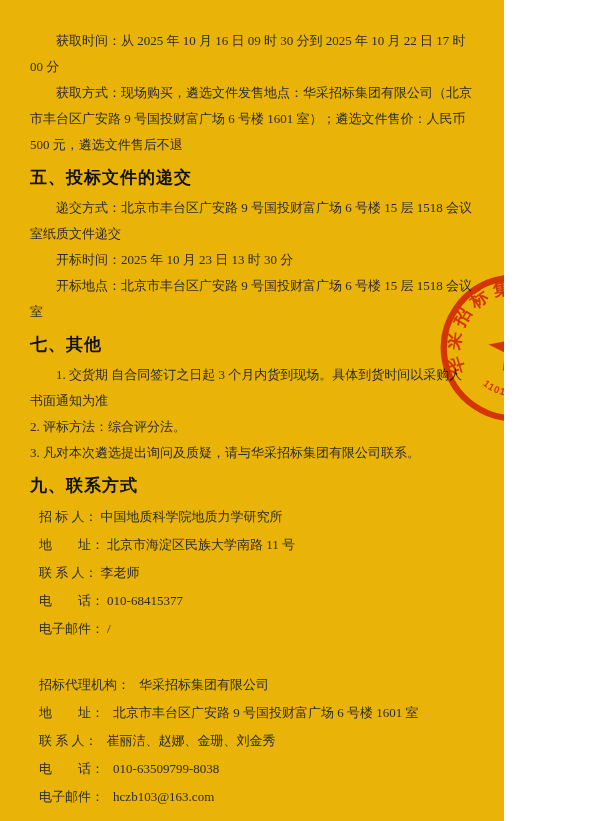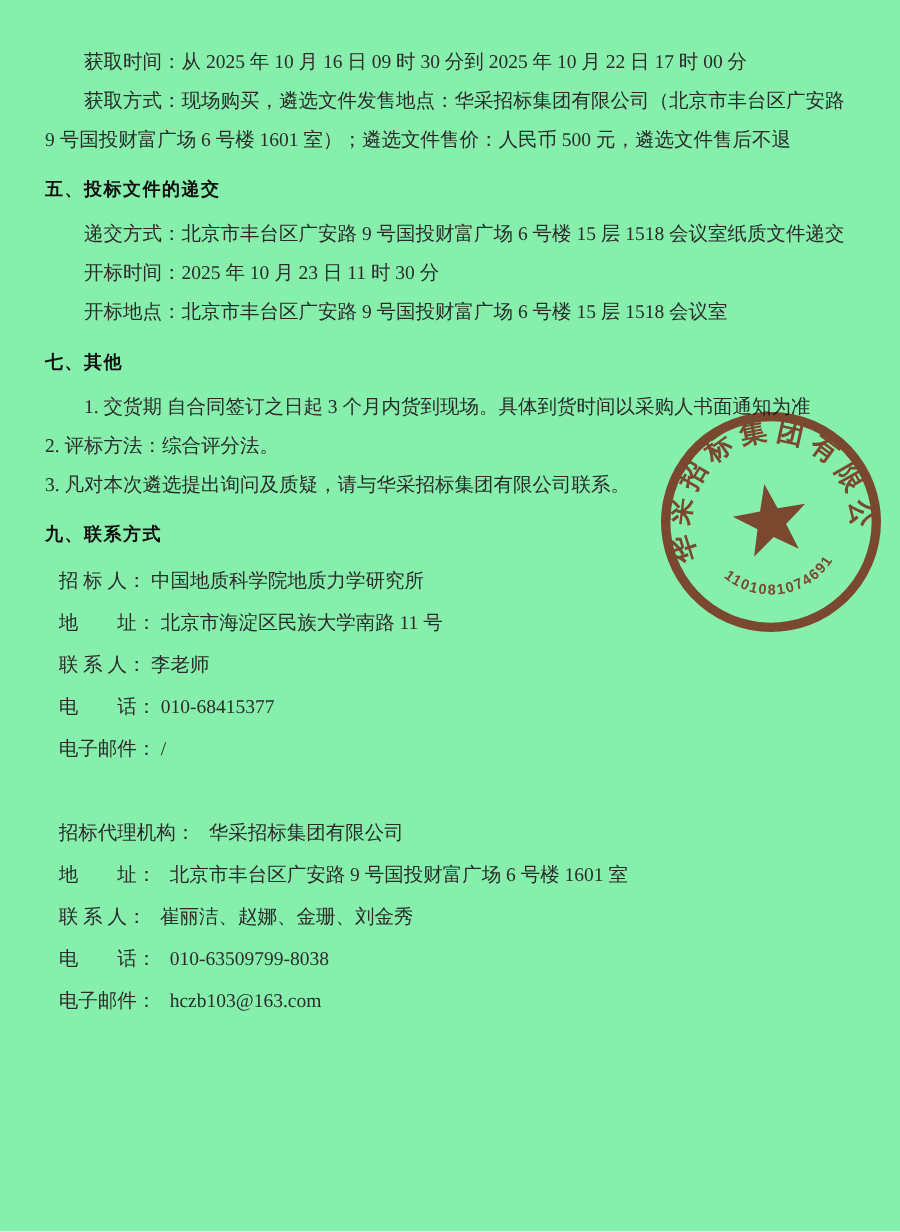--- a/index.html
+++ b/index.html
@@ -1,37 +1,37 @@
 <!DOCTYPE html>
 <html><head>
 <meta charset="utf-8">
 <style>
   html, body { margin: 0; padding: 0; background: #ffffff; }
   .page {
     position: relative;
-    width: 600px;
+    width: 504px;
     height: 821px;
-    background: #86efac;
+    background: #eab308;
     overflow: hidden;
     font-family: "Liberation Serif", "DejaVu Serif", serif;
     color: #2b2b2b;
   }
   .doc {
     position: relative;
     padding: 28px 30px 0 30px;
     font-size: 13px;
     line-height: 26px;
     z-index: 1;
   }
   .para { margin: 0; text-indent: 2em; }
   .para.noindent { text-indent: 0; }
   .para.small-indent { text-indent: 1.4em; }
   .hd {
-    font-family: Liberation Serif, serif;
-    font-size: 12px;
+    font-family: Liberation Mono, monospace;
+    font-size: 17px;
     font-weight: 700;
     color: #111;
     margin: 7px 0 3px 0;
     line-height: 27px;
     letter-spacing: 1px;
   }
   .contact-block { margin: 0; }
   .contact-row {
     display: flex;
     align-items: center;
@@ -65,21 +65,21 @@
 
 <div class="page">
   <div class="doc">
 
     <p class="para">获取时间：从 2025 年 10 月 16 日  09 时 30 分到 2025 年 10 月 22 日  17 时 00 分</p>
     <p class="para">获取方式：现场购买，遴选文件发售地点：华采招标集团有限公司（北京市丰台区广安路 9 号国投财富广场 6 号楼 1601 室）；遴选文件售价：人民币 500 元，遴选文件售后不退</p>
 
     <div class="hd">五、投标文件的递交</div>
     <p class="para">递交方式：北京市丰台区广安路 9 号国投财富广场 6 号楼 15 层 1518 会议室纸质文件递交</p>
 
-    <p class="para">开标时间：2025 年 10 月 23 日  11 时 30 分</p>
+    <p class="para">开标时间：2025 年 10 月 23 日  13 时 30 分</p>
     <p class="para">开标地点：北京市丰台区广安路 9 号国投财富广场 6 号楼 15 层 1518 会议室</p>
 
     <div class="hd">七、其他</div>
     <p class="para">1. 交货期  自合同签订之日起 3 个月内货到现场。具体到货时间以采购人书面通知为准</p>
     <p class="para noindent">2. 评标方法：综合评分法。</p>
     <p class="para noindent">3. 凡对本次遴选提出询问及质疑，请与华采招标集团有限公司联系。</p>
 
 
     <div class="hd">九、联系方式</div>
 

